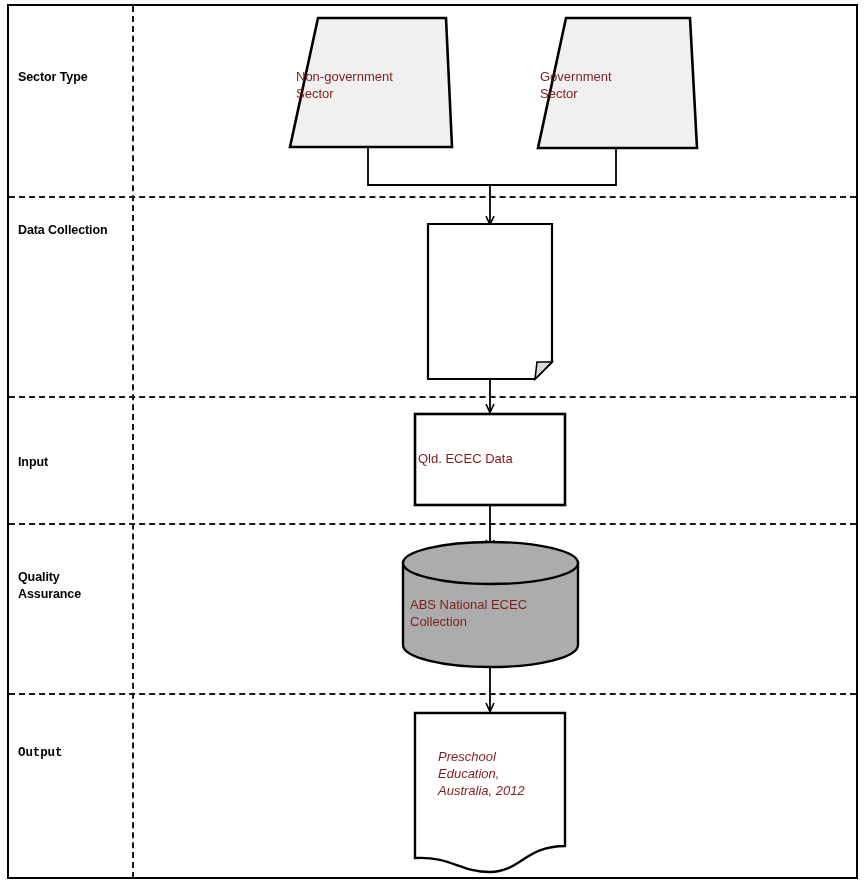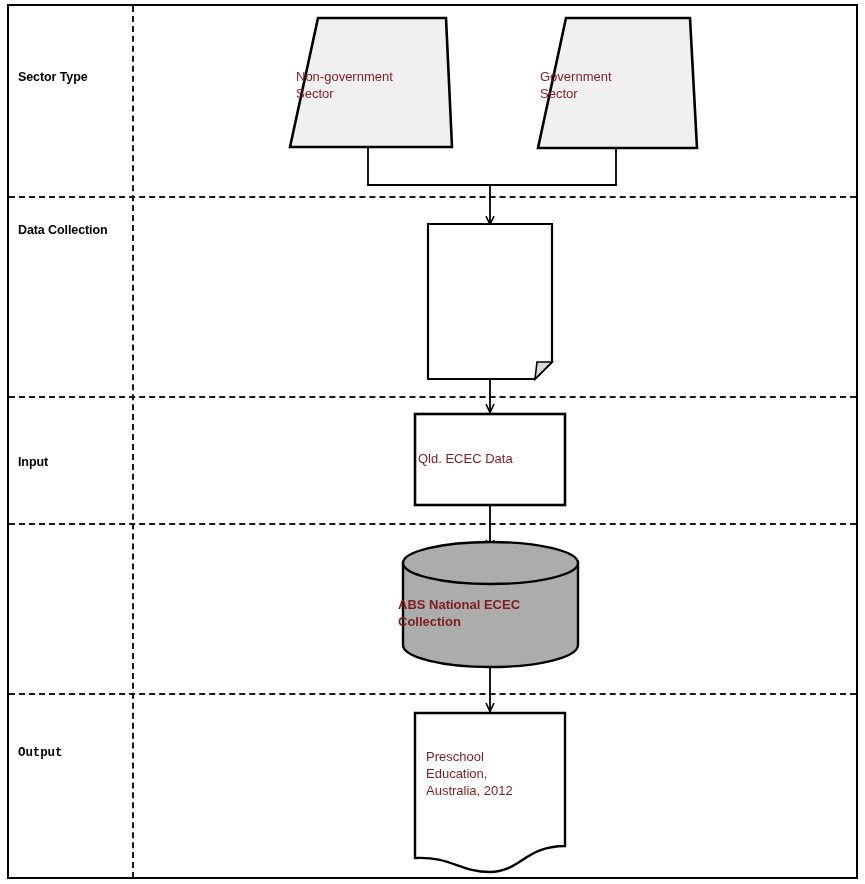--- a/index.html
+++ b/index.html
@@ -68,39 +68,41 @@
     font-size: 13px;
     color: #7f1d1d;
     line-height: 1.32;
     white-space: pre-line;
     pointer-events: none;
   }
   .t-nongov { left: 296px; top: 68px; width: 150px; }
   .t-gov    { left: 540px; top: 68px; width: 152px; }
   .t-census { left: 422px; top: 250px; width: 136px; }
   .t-input  { left: 418px; top: 450px; width: 138px; }
-  .t-db     { left: 398px; top: 596px; width: 162px; font-weight: bold; }
-  .t-output { left: 426px; top: 748px; width: 125px; }
+  .t-db     { left: 410px; top: 596px; width: 162px; }
+  .t-output { left: 438px; top: 748px; width: 125px; font-style: italic; }
 </style>
 </head>
 <body>
 
 <div id="canvas">
 
   <div id="frame"></div>
 
   <div class="vdash" style="left:132px;"></div>
   <div class="hdash" style="top:196px;"></div>
   <div class="hdash" style="top:396px;"></div>
   <div class="hdash" style="top:523px;"></div>
   <div class="hdash" style="top:693px;"></div>
 
   <div class="row-label" style="top:69px;">Sector Type</div>
   <div class="row-label" style="top:222px;">Data Collection</div>
   <div class="row-label" style="top:434px;margin-top:20px;">Input</div>
+  <div class="row-label" style="top:569px; white-space:pre-line;">Quality
+Assurance</div>
   <div class="row-label" style="top:745px;font-family:Liberation Mono, monospace;">Output</div>
 
   <svg id="shapes" viewBox="0 0 865 884">
     <defs>
       <marker id="arrowhead" markerWidth="12" markerHeight="12" refX="9" refY="5" orient="auto" markerUnits="userSpaceOnUse">
         <path d="M1,1 L9.5,5 L1,9" fill="none" stroke="#000000" stroke-width="1.6"></path>
       </marker>
     </defs>
 
     <path d="M368,147 L368,185 L490,185" fill="none" stroke="#000000" stroke-width="1.8"></path>

